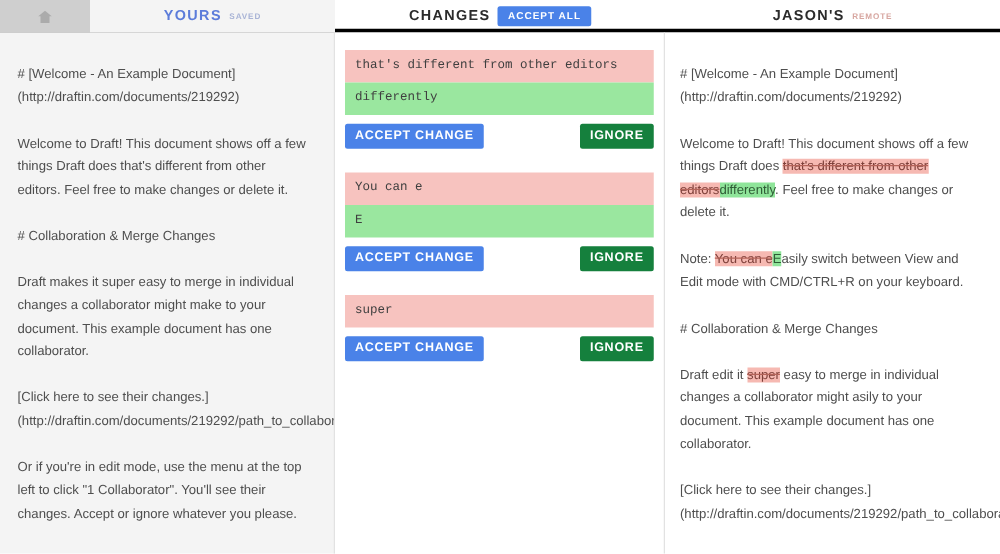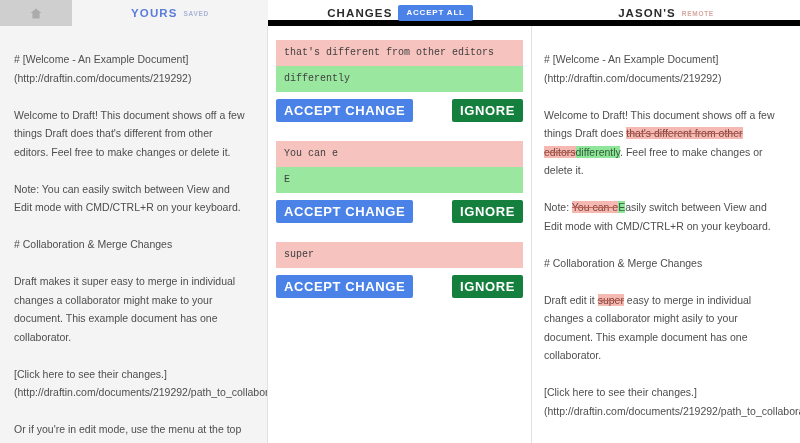--- a/index.html
+++ b/index.html
@@ -8,21 +8,21 @@
     background: #ffffff;
     font-family: "Liberation Sans", sans-serif;
     overflow: hidden;
   }
   #app { position: relative; width: 800px; height: 443px; }
 
   
   .topbar {
     position: absolute; top: 0; left: 0; width: 800px; height: 26px;
     background: #ffffff;
-    border-bottom: 6px solid #000000;
+    border-bottom: 3px solid #000000;
   }
   .home-btn {
     position: absolute; left: 0; top: 0; width: 72px; height: 26px;
     background: #cfcfcf;
     display: flex; align-items: center; justify-content: center;
   }
   .home-btn svg { display: block; opacity: .55; }
 
   .col-head {
     position: absolute; top: 0; height: 26px;
@@ -96,21 +96,21 @@
   }
   .diff-del { background: #f7c3bf; }
   .diff-ins { background: #9ae79f; }
 
   .card-actions {
     display: flex; justify-content: space-between; align-items: center;
     margin-top: 7px;
   }
   .btn {
     border: none; border-radius: 2px; cursor: pointer;
-    font-size: 13px; font-weight: bold; letter-spacing: .6px;
+    font-size: 10px; font-weight: bold; letter-spacing: .6px;
     padding: 5px 8px; line-height: 1; color: #fff;
   }
   .btn-accept { background: #4a82e8; }
   .btn-ignore { background: #15803d; }
 </style>
 </head>
 <body>
 
 <div id="app">
 
@@ -137,21 +137,20 @@
     <div class="col-head head-changes">
       <span class="head-title changes">CHANGES</span>
       <button class="accept-all-btn">ACCEPT ALL</button>
     </div>
   </div>
 
   <div class="col col-left">
     <div class="doc">
       <p># [Welcome - An Example Document] (http://draftin.com/documents/219292)</p>
       <p>Welcome to Draft! This document shows off a few things Draft does that's different from other editors. Feel free to make changes or delete it.</p>
-      <p>Note: You can easily switch between View and Edit mode with CMD/CTRL+R on your keyboard.</p>
       <p># Collaboration &amp; Merge Changes</p>
       <p>Draft makes it super easy to merge in individual changes a collaborator might make to your document. This example document has one collaborator.</p>
       <p>[Click here to see their changes.] (http://draftin.com/documents/219292/path_to_collaborators)</p>
       <p>Or if you're in edit mode, use the menu at the top left to click "1 Collaborator". You'll see their changes. Accept or ignore whatever you please.</p>
     </div>
   </div>
 
   <div class="col col-mid">
     <div class="changes-wrap">
 

